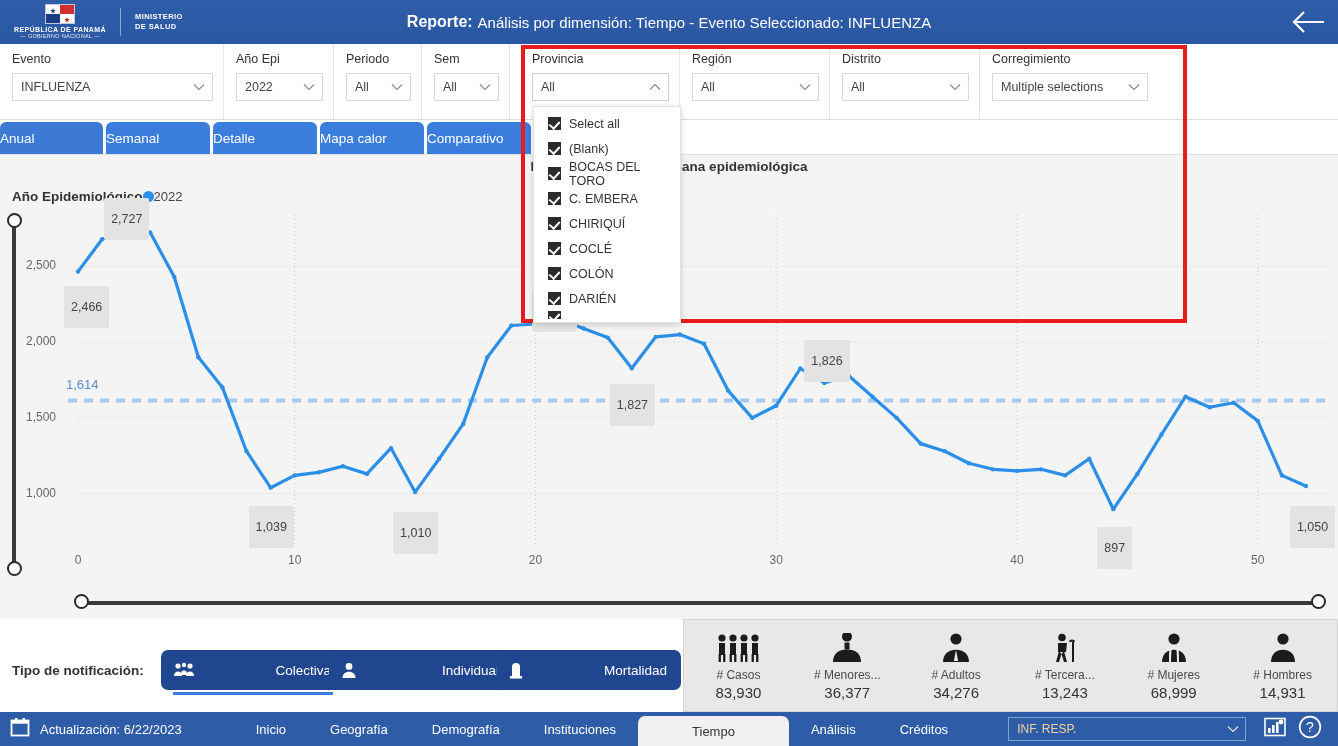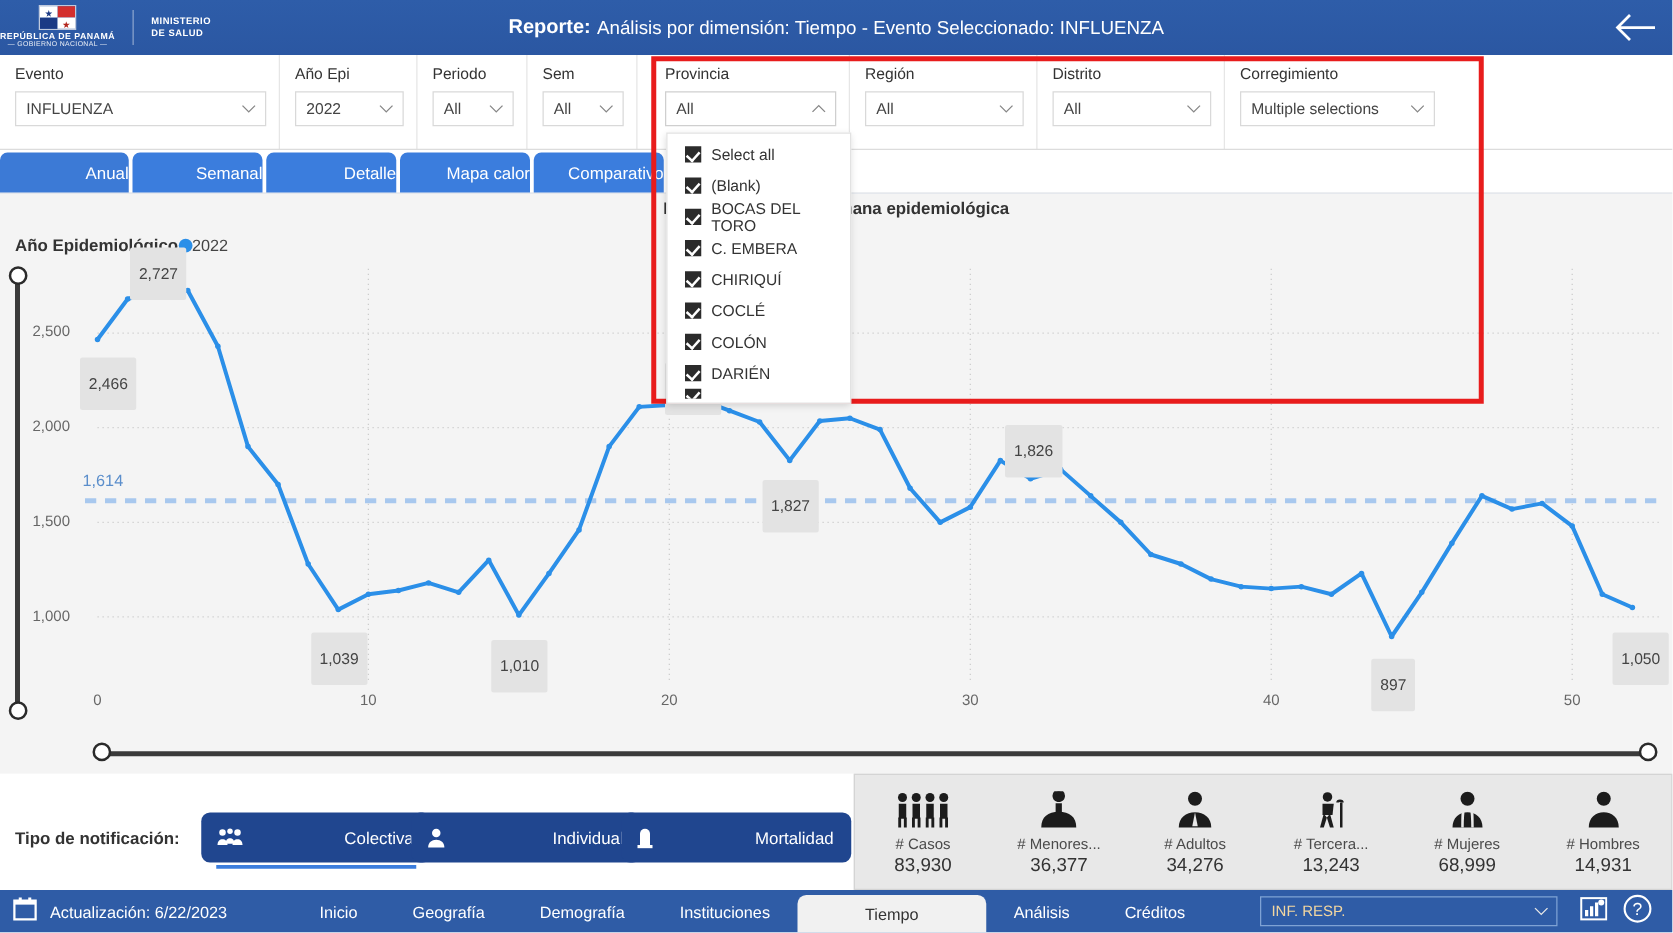--- a/index.html
+++ b/index.html
@@ -11,21 +11,21 @@
   }
   #app { position: relative; width: 1338px; height: 746px; }
 
   
   .header {
     position: absolute; left: 0; top: 0; width: 1338px; height: 44px;
     background: #2c5aa8;
     background: linear-gradient(180deg,#2e5da9 0%,#2b57a2 100%);
     display: flex; align-items: center;
   }
-  .logo-wrap { display: flex; align-items: center; padding-left: 0; }
+  .logo-wrap { display: flex; align-items: center; padding-left: 14px; }
   .pa-flag {
     width: 30px; height: 20px; display: grid;
     grid-template-columns: 1fr 1fr; grid-template-rows: 1fr 1fr;
     border: 1px solid #bfc9dd; margin: 0 auto 2px auto;
   }
   .pa-flag i { display: block; }
   .pa-q1 { background: #ffffff; position: relative; }
   .pa-q1::after { content:""; position:absolute; left:4px; top:3px; width:6px; height:6px; background:#1b3a85; clip-path: polygon(50% 0,61% 35%,98% 35%,68% 57%,79% 91%,50% 70%,21% 91%,32% 57%,2% 35%,39% 35%); }
   .pa-q2 { background: #d32e2e; }
   .pa-q3 { background: #1b3a85; }
@@ -89,21 +89,21 @@
   .cbx::after {
     content:""; position:absolute; left:3px; top:2px; width:5px; height:8px;
     border: solid #fff; border-width: 0 2px 2px 0; transform: rotate(42deg);
   }
   .dd-partial { height: 8px; overflow: hidden; }
 
   
   .tabs { position: absolute; left: 0; top: 122px; height: 32px; display: flex; gap: 3px; z-index: 5; }
   .tab {
     background: #3b7ddd; color: #fff; font-size: 13.5px;
-    display: flex; align-items: center; justify-content: flex-end;
+    display: flex; align-items: center; justify-content: flex-start;
     border-radius: 6px 6px 0 0; height: 32px;
   }
   .tab.t1 { width: 103px; background:#3c7ad6; }
   .tab.t2 { width: 104px; }
   .tab.t3 { width: 104px; }
   .tab.t4 { width: 104px; }
   .tab.t5 { width: 104px; }
 
   
   .chart-panel {

